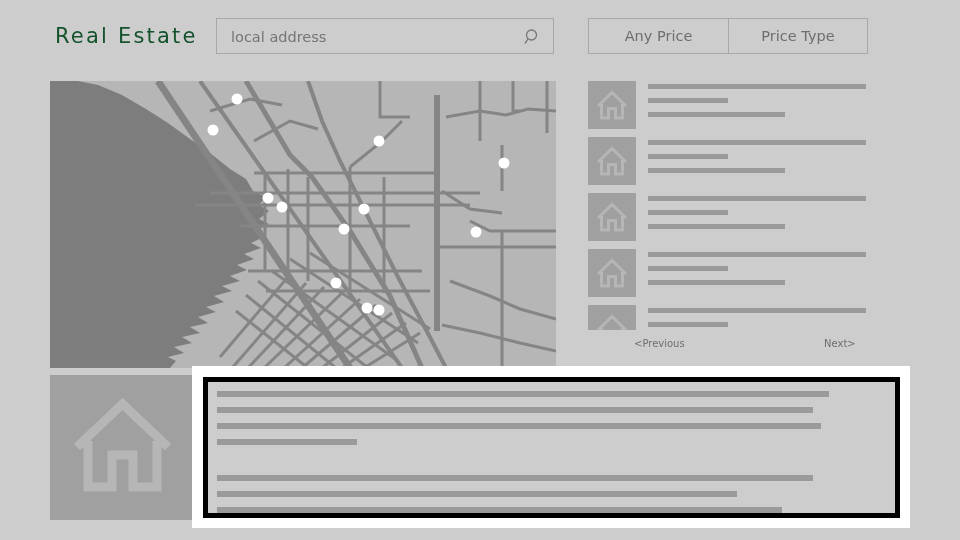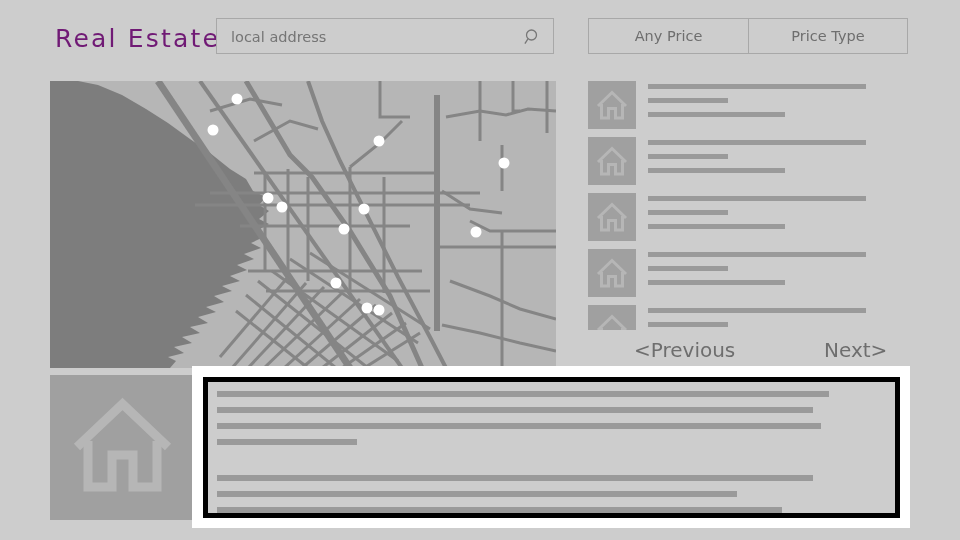--- a/index.html
+++ b/index.html
@@ -18,23 +18,23 @@
 
   
   #header {
     position: absolute;
     left: 0; top: 0;
     width: 960px; height: 72px;
   }
   #brand-title {
     position: absolute;
     left: 55px; top: 24px;
-    font-size: 25px;
+    font-size: 21px;
     letter-spacing: 2.2px;
-    color: #701a75;
+    color: #14532d;
     font-weight: 400;
     white-space: nowrap;
   }
   #search-box {
     position: absolute;
     left: 216px; top: 18px;
     width: 338px; height: 36px;
     border: 1px solid #a8a8a8;
     box-sizing: border-box;
     background: transparent;
@@ -55,21 +55,21 @@
     padding: 0;
   }
   #search-icon {
     position: absolute;
     right: 11px; top: 9px;
     width: 18px; height: 18px;
   }
   #filter-group {
     position: absolute;
     left: 588px; top: 18px;
-    width: 320px; height: 36px;
+    width: 280px; height: 36px;
     display: flex;
     border: 1px solid #a8a8a8;
     box-sizing: border-box;
   }
   .filter-btn {
     flex: 1 1 50%;
     display: flex;
     align-items: center;
     justify-content: center;
     font-size: 14.5px;
@@ -125,21 +125,21 @@
   .listing-lines .line.l3 { width: 137px; margin-top: 9px; }
 
   #pagination {
     position: absolute;
     left: 588px; top: 338px;
     width: 324px; height: 26px;
   }
   .page-link {
     position: absolute;
     top: 0;
-    font-size: 20px;
+    font-size: 10px;
     color: #6e6e6e;
     white-space: nowrap;
   }
   #page-prev { left: 46px; }
   #page-next { left: 236px; }
 
   
   #detail-thumb {
     position: absolute;
     left: 50px; top: 375px;

